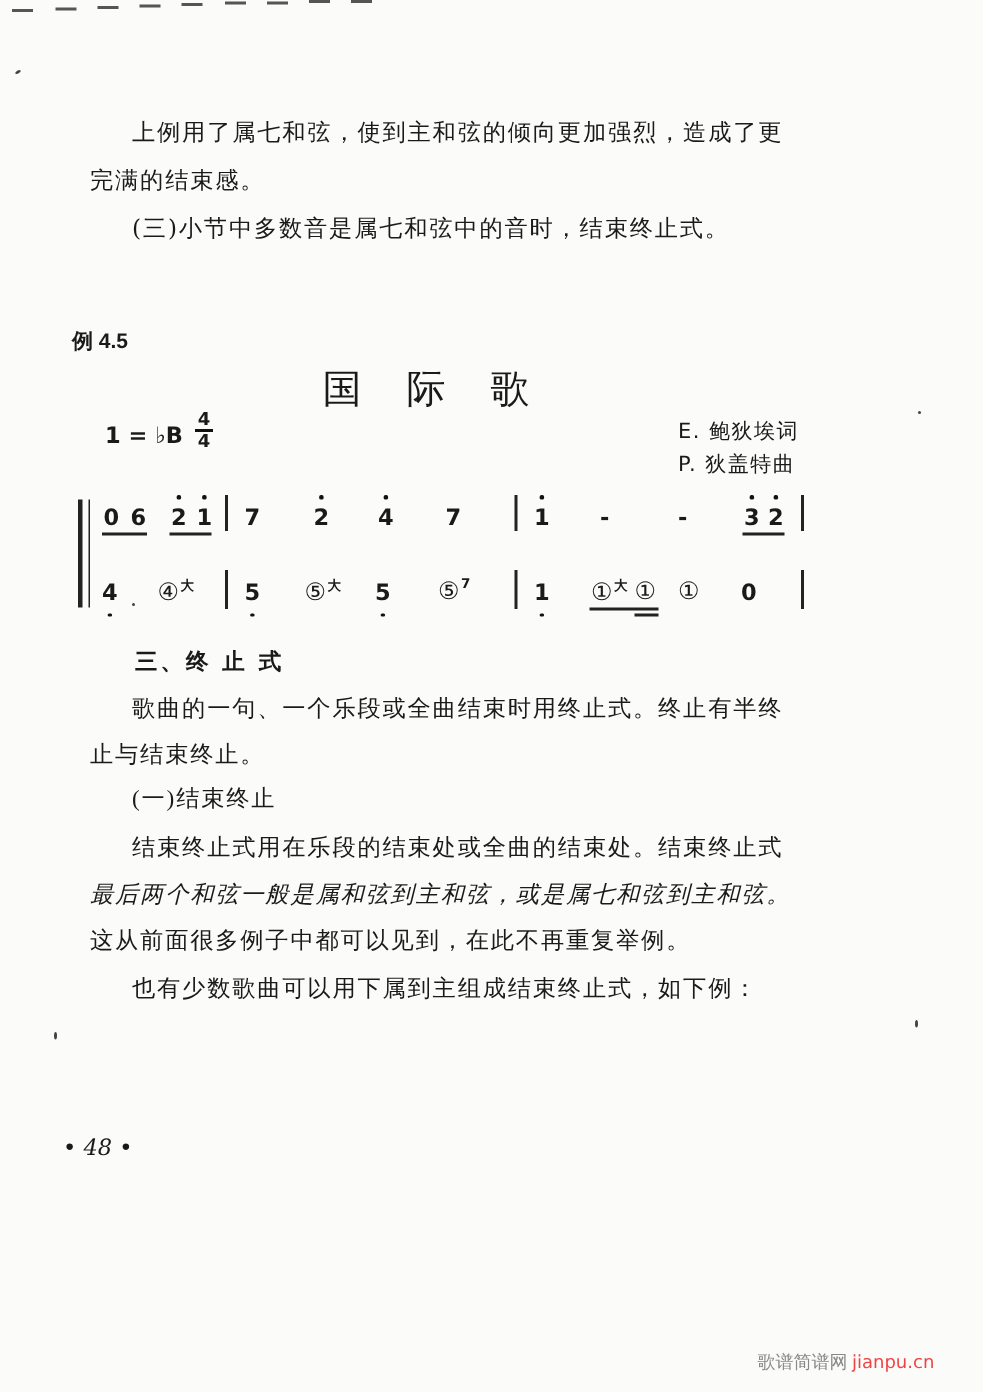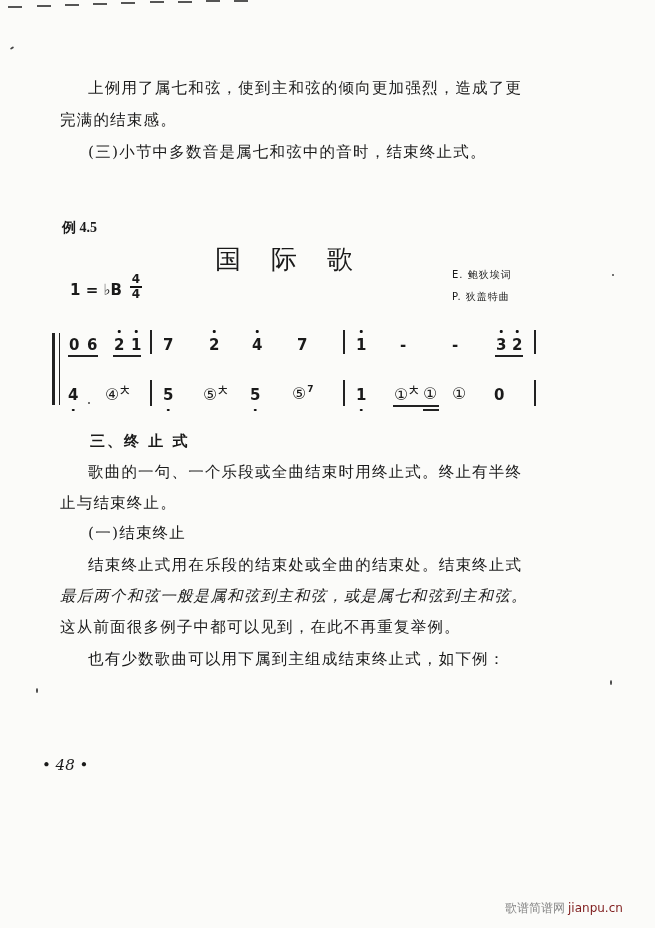--- a/index.html
+++ b/index.html
@@ -6,38 +6,38 @@
   body {
     width: 655px; height: 928px; position: relative; overflow: hidden;
     background: #fbfbf9;
     font-family: "DejaVu Serif", "Liberation Serif", serif;
     color: #1a1a1a;
   }
   .abs { position: absolute; }
   .dash { position: absolute; height: 2px; background: #555; }
   .para { position: absolute; left: 60px; font-size: 15.5px; letter-spacing: 1.2px; white-space: nowrap; line-height: 20px; }
   .para.indent { left: 88px; }
-  .example-label { left: 62px; top: 219px; font-size: 14px; font-weight: bold; font-family: Liberation Serif, serif; }
+  .example-label { left: 48px; top: 219px; font-size: 14px; font-weight: bold; font-family: Liberation Sans, sans-serif; }
   .song-title { left: 215px; top: 242px; font-size: 26px; letter-spacing: 30px; }
   .key-sig { left: 70px; top: 281px; font-size: 15px; font-weight: bold; font-family: "DejaVu Sans", sans-serif; }
   .time-sig { left: 130px; top: 273px; font-size: 12px; font-weight: bold; font-family: "DejaVu Sans", sans-serif; text-align: center; line-height: 13px; }
   .time-sig .bar { display:block; width: 12px; height: 1.5px; background:#111; margin: 0 auto; }
-  .credit { left: 452px; font-size: 10px; font-family: "DejaVu Sans", sans-serif; letter-spacing: 1px; }
+  .credit { left: 452px; font-size: 14px; font-family: "DejaVu Sans", sans-serif; letter-spacing: 1px; margin-top: 11px; }
   .score-brace { left: 52px; top: 333px; width: 4px; height: 72px; border-left: 3px solid #222; border-right: 1px solid #222; }
   .barline { position: absolute; width: 2px; background: #222; }
   .note { position: absolute; font-family: "DejaVu Sans", sans-serif; font-weight: bold; font-size: 15px; }
   .note .dot-above { position:absolute; left: 50%; top: -6px; width: 2.5px; height: 2.5px; background:#111; border-radius: 50%; transform: translateX(-50%); }
   .note .dot-below { position:absolute; left: 50%; bottom: -7px; width: 2.5px; height: 2.5px; background:#111; border-radius: 50%; transform: translateX(-50%); }
   .circled { font-weight: normal; font-size: 16px; }
   .sup { font-size: 9px; vertical-align: 7px; margin-left: 1px; font-weight: bold; }
   .underline { position: absolute; height: 1.5px; background: #222; }
   .section-head { left: 90px; top: 432px; font-size: 15px; font-weight: bold; letter-spacing: 2px; font-family: "DejaVu Sans", sans-serif; }
   .page-num { left: 42px; top: 756px; font-size: 15px; font-style: italic; }
   .watermark { left: 505px; top: 900px; font-size: 12px; color: #888; font-family: "DejaVu Sans", sans-serif; }
-  .watermark .url { color: #7f1d1d; margin-left: 3px; }
+  .watermark .url { color: #ef4444; margin-left: 3px; }
   .speck { position:absolute; width:2px; height:2px; background:#444; border-radius:50%; }
 </style>
 </head>
 <body>
 
 <div class="dash" style="left:8px;top:6px;width:14px;"></div>
 <div class="dash" style="left:37px;top:5px;width:14px;"></div>
 <div class="dash" style="left:65px;top:4px;width:14px;"></div>
 <div class="dash" style="left:93px;top:3px;width:14px;"></div>
 <div class="dash" style="left:121px;top:2px;width:14px;"></div>
@@ -103,21 +103,21 @@
 <div class="note circled" style="left:423px;top:384px;">①</div>
 <div class="underline" style="left:393px;top:405px;width:46px;"></div>
 <div class="underline" style="left:423px;top:409px;width:16px;"></div>
 <div class="note circled" style="left:452px;top:384px;">①</div>
 <div class="note" style="left:494px;top:386px;">0</div>
 
 <div class="abs section-head">三、终  止  式</div>
 
 <div class="para indent" style="top:462px;">歌曲的一句、一个乐段或全曲结束时用终止式。终止有半终</div>
 <div class="para" style="top:493px;">止与结束终止。</div>
-<div class="para indent" style="top:523px;">(一)结束终止</div>
+<div class="para indent" style="top:523px;font-family:Liberation Serif, serif;">(一)结束终止</div>
 <div class="para indent" style="top:555px;">结束终止式用在乐段的结束处或全曲的结束处。结束终止式</div>
 <div class="para" style="top:586px;font-style:italic;">最后两个和弦一般是属和弦到主和弦，或是属七和弦到主和弦。</div>
 <div class="para" style="top:617px;">这从前面很多例子中都可以见到，在此不再重复举例。</div>
 <div class="para indent" style="top:649px;">也有少数歌曲可以用下属到主组成结束终止式，如下例：</div>
 
 <div class="speck" style="left:612px;top:274px;"></div>
 <div class="speck" style="left:610px;top:680px;height:5px;width:2px;"></div>
 <div class="speck" style="left:36px;top:688px;height:5px;width:2px;"></div>
 
 <div class="abs page-num">• 48 •</div>

